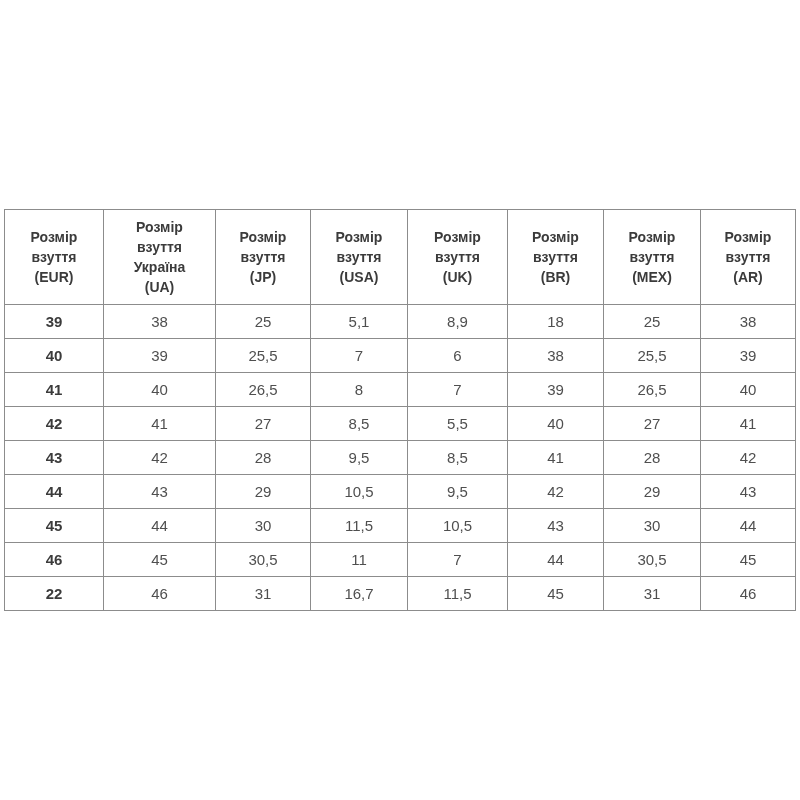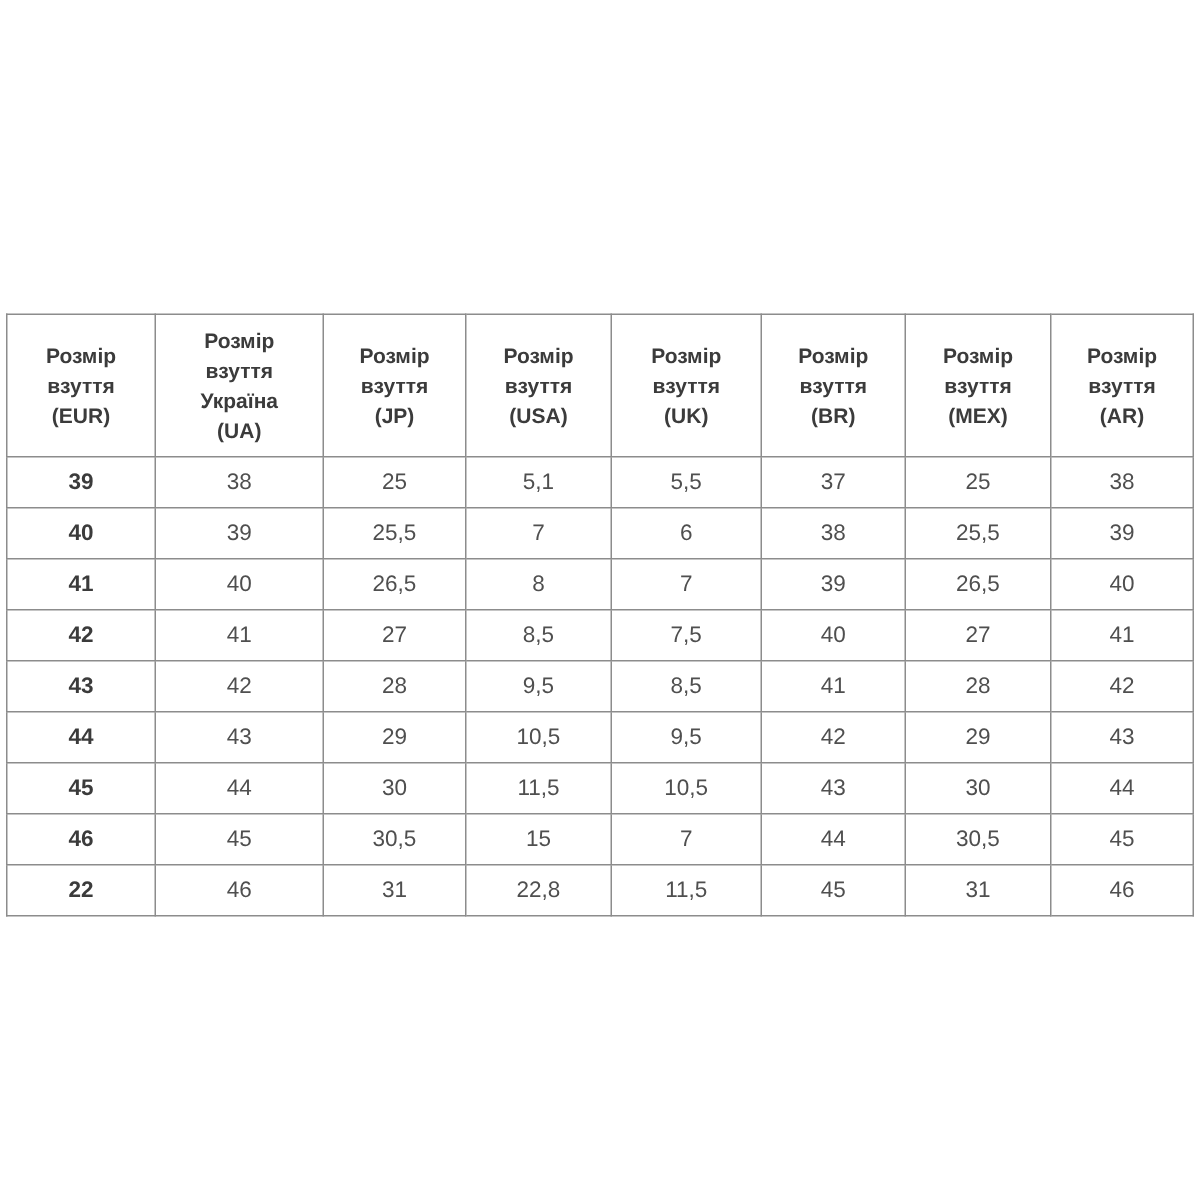--- a/index.html
+++ b/index.html
@@ -100,22 +100,22 @@
 взуття
 (AR)</th>
         </tr>
     </thead>
     <tbody>
         <tr>
           <td class="first-col">39</td>
           <td>38</td>
           <td>25</td>
           <td>5,1</td>
-          <td>5,5</td>
-          <td>37</td>
+          <td>8,9</td>
+          <td>18</td>
           <td>25</td>
           <td>38</td>
         </tr>
         <tr>
           <td class="first-col">40</td>
           <td>39</td>
           <td>25,5</td>
           <td>7</td>
           <td>6</td>
           <td>38</td>
@@ -130,21 +130,21 @@
           <td>7</td>
           <td>39</td>
           <td>26,5</td>
           <td>40</td>
         </tr>
         <tr>
           <td class="first-col">42</td>
           <td>41</td>
           <td>27</td>
           <td>8,5</td>
-          <td>7,5</td>
+          <td>5,5</td>
           <td>40</td>
           <td>27</td>
           <td>41</td>
         </tr>
         <tr>
           <td class="first-col">43</td>
           <td>42</td>
           <td>28</td>
           <td>9,5</td>
           <td>8,5</td>
@@ -169,31 +169,31 @@
           <td>11,5</td>
           <td>10,5</td>
           <td>43</td>
           <td>30</td>
           <td>44</td>
         </tr>
         <tr>
           <td class="first-col">46</td>
           <td>45</td>
           <td>30,5</td>
-          <td>15</td>
+          <td>11</td>
           <td>7</td>
           <td>44</td>
           <td>30,5</td>
           <td>45</td>
         </tr>
         <tr>
           <td class="first-col">22</td>
           <td>46</td>
           <td>31</td>
-          <td>22,8</td>
+          <td>16,7</td>
           <td>11,5</td>
           <td>45</td>
           <td>31</td>
           <td>46</td>
         </tr>
       </tbody>
   </table>
 </div>
 
 </body></html>

